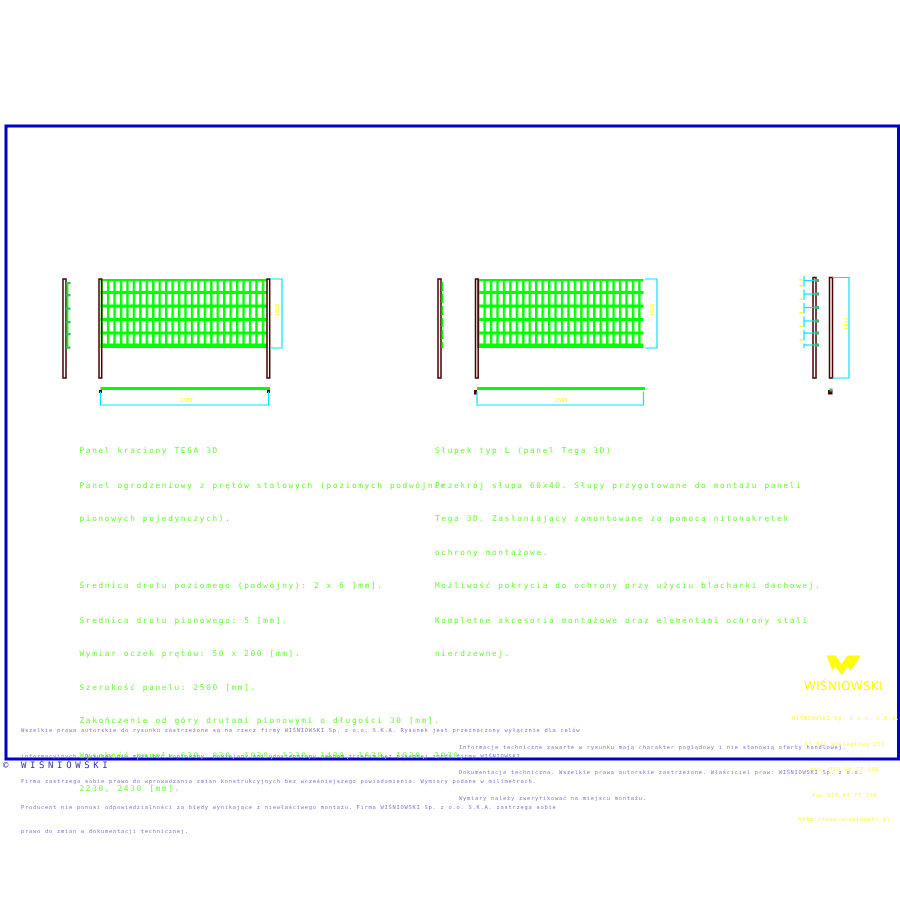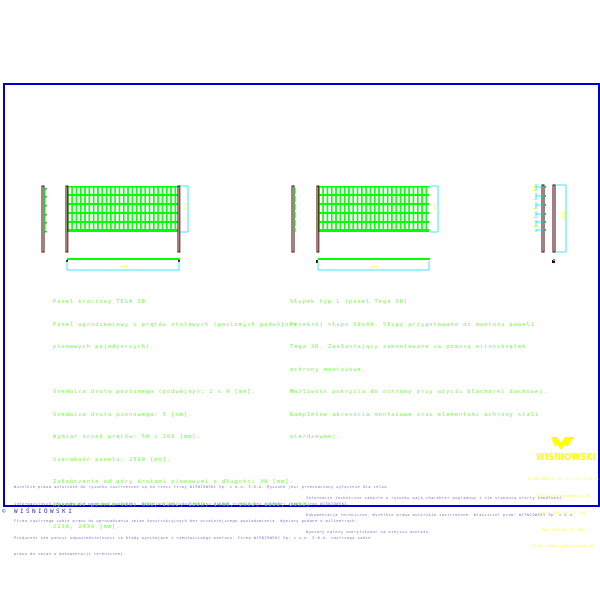--- a/index.html
+++ b/index.html
@@ -4,21 +4,21 @@
 <style>
   html, body { margin: 0; padding: 0; background: #ffffff; }
   body { width: 600px; height: 600px; position: relative; overflow: hidden; font-family: "DejaVu Sans Mono", monospace; }
   .frame { position: absolute; left: 3px; top: 83px; width: 593px; height: 420px; border: 2px solid #0000cc; box-sizing: content-box; }
   svg.drawing { position: absolute; left: 0; top: 0; }
   .note { position: absolute; color: #66ff33; font-size: 5.2px; line-height: 7.5px; letter-spacing: 1.1px; white-space: pre; }
   .note .title { color: #66ff33; }
   .legal { position: absolute; color: #6a5acd; font-size: 3.6px; line-height: 5.6px; letter-spacing: 0.5px; white-space: pre; opacity: 0.85; }
   .addr { position: absolute; color: #ffff33; font-size: 3.6px; line-height: 5.6px; text-align: center; white-space: pre; letter-spacing: 0.4px; }
   .copyright { position: absolute; left: 2px; top: 507px; color: #3333aa; font-size: 6px; letter-spacing: 2.4px; white-space: pre; }
-  .brand { position: absolute; color: #ffff00; font-family: "DejaVu Sans", sans-serif; font-weight: bold; font-size: 8px; letter-spacing: 0.2px; }
+  .brand { position: absolute; color: #ffff00; font-family: "DejaVu Sans", sans-serif; font-weight: normal; font-size: 8px; letter-spacing: 0.2px; }
 </style>
 </head>
 <body>
 
 <div class="frame"></div>
 
 <svg class="drawing" width="600" height="600" viewBox="0 0 600 600">
   <defs>
     <pattern id="meshA" x="67" y="186" width="4.3" height="50" patternUnits="userSpaceOnUse">
       <rect x="0" y="0" width="1.6" height="50" fill="#00ff00"></rect>

